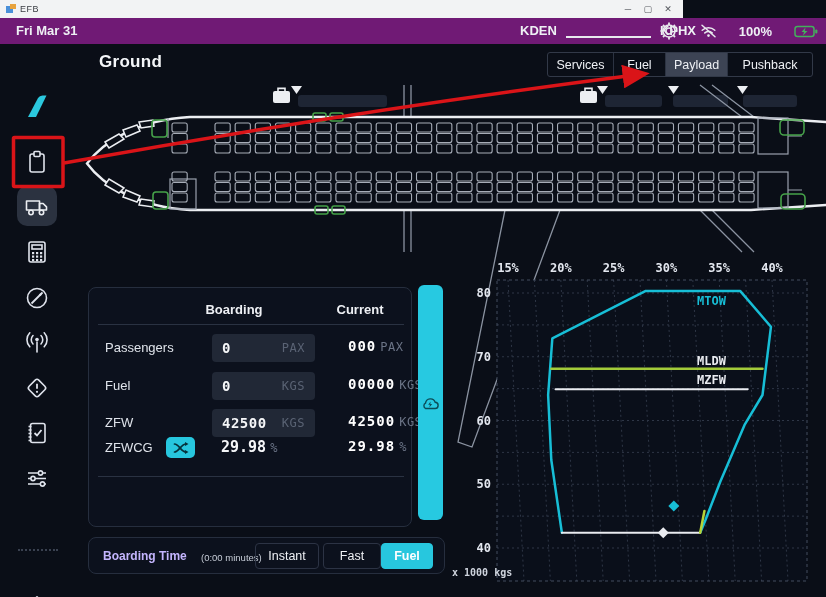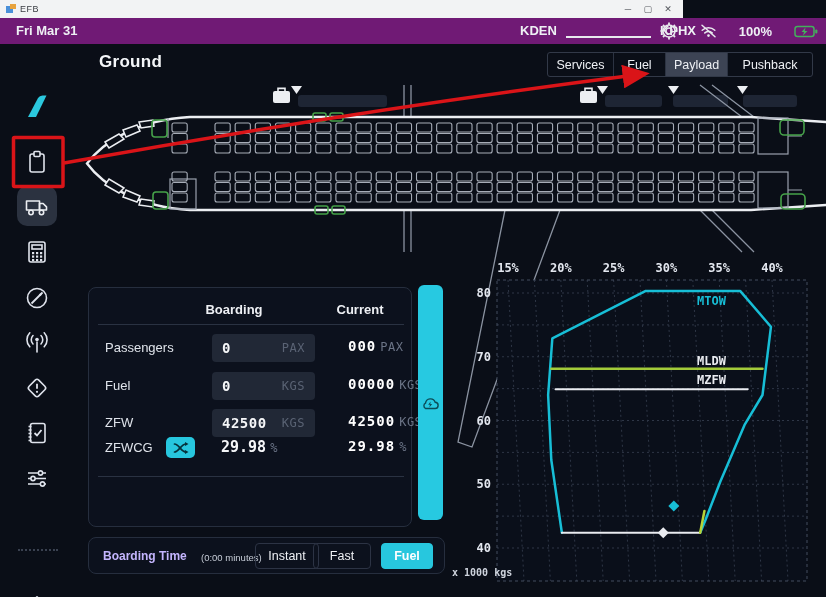--- a/index.html
+++ b/index.html
@@ -66,21 +66,21 @@
   
   #boarding-bar{position:absolute;left:418px;top:285px;width:25px;height:235px;background:#27c9e1;border-radius:6px;
                 z-index:2;display:flex;align-items:center;justify-content:center}
   
   #boarding-panel{left:88px;top:537px;width:357px;height:37px;display:flex;align-items:center}
   #boarding-label{position:absolute;left:14px;top:11px;font-size:12px;font-weight:bold;color:#c4b5fd}
   #boarding-sub{position:absolute;left:112px;top:14px;font-size:9.5px;color:#c6ccd6}
   .board-opt{position:absolute;top:5px;height:26px;border:1px solid #2c3344;border-radius:4px;color:#eef0f4;
              font-size:12.5px;display:flex;align-items:center;justify-content:center;cursor:pointer}
   #opt-instant{left:166px;width:64px}
-  #opt-fast{left:224px;width:58px}
+  #opt-fast{left:234px;width:58px}
   #opt-real{left:292px;width:52px}
   .board-opt.active{background:#27c7de;border-color:#27c7de;color:#fdfeff;font-weight:bold}
   
   #cg-chart{position:absolute;left:450px;top:258px;z-index:2;pointer-events:none}
   
   #annotation{position:absolute;left:0;top:0;z-index:50;pointer-events:none}
   svg{display:block}
 </style>
 </head>
 <body>

